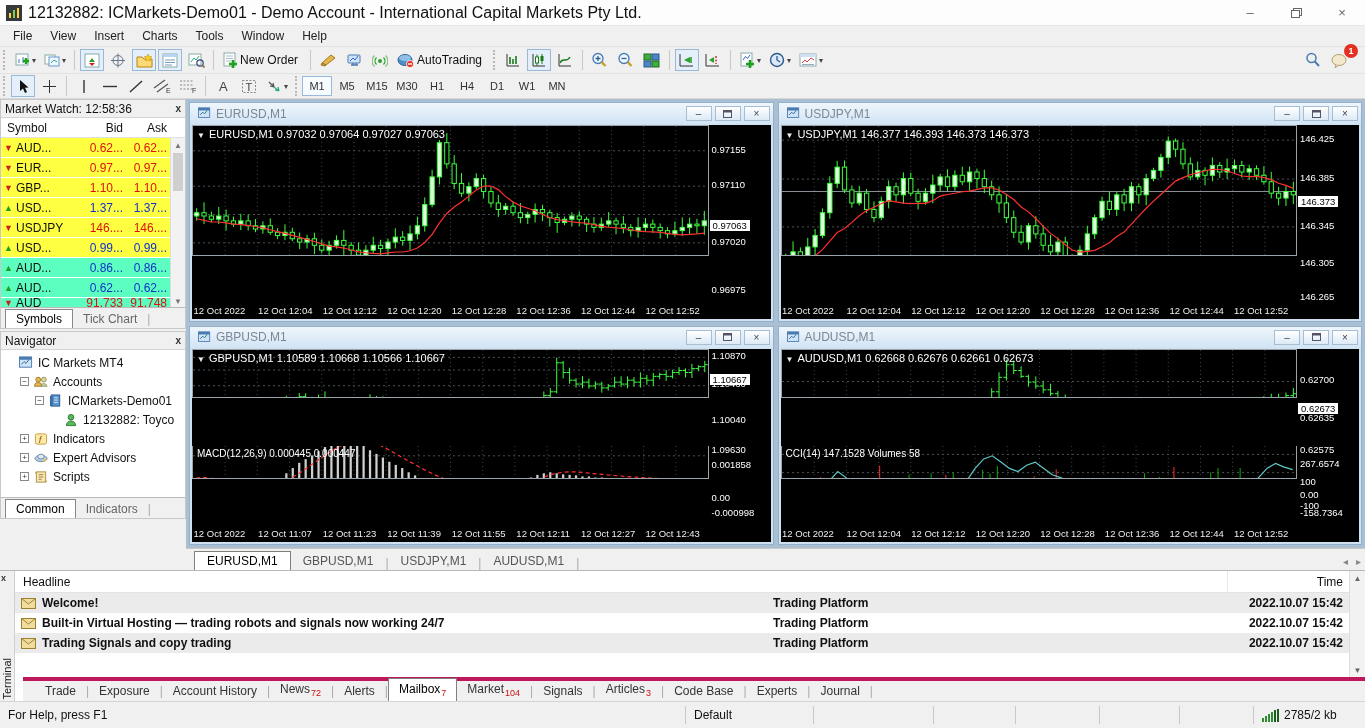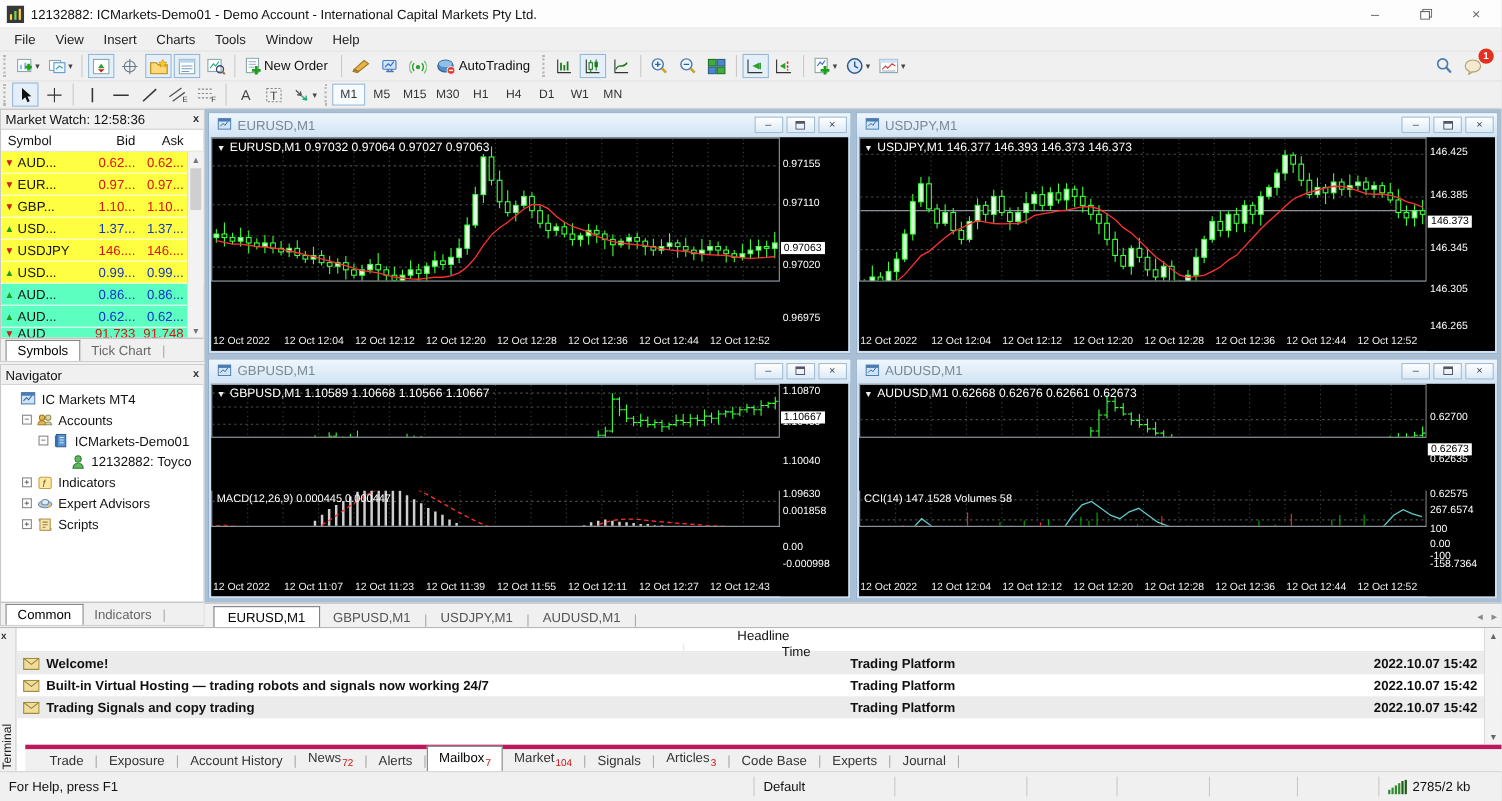--- a/index.html
+++ b/index.html
@@ -1,21 +1,21 @@
 <!DOCTYPE html>
 <html><head>
 <meta charset="utf-8">
 <style>
   * { margin:0; padding:0; box-sizing:border-box; }
   html,body { width:1365px; height:728px; overflow:hidden; font-family:"Liberation Sans","DejaVu Sans",sans-serif; font-size:12px; background:#f0f0f0; }
 
   
   #titlebar { position:absolute; left:0; top:0; width:1365px; height:26px; background:#fdfdfd; border-bottom:1px solid #e6e6e6; display:flex; align-items:center; }
   #titlebar .appicon { width:16px; height:16px; margin:0 6px 0 6px; }
-  #titlebar .title { color:#111; font-size:12px; }
+  #titlebar .title { color:#111; font-size:16px; }
   #titlebar .wincaps { margin-left:auto; display:flex; height:100%; }
   .wincap { width:46px; display:flex; align-items:center; justify-content:center; color:#666; font-size:13px; }
 
   
   #menubar { position:absolute; left:0; top:26px; width:1365px; height:20px; background:#f0f0f0; display:flex; align-items:center; padding-left:4px; }
   .menu-item { padding:2px 9px; color:#222; }
 
   
   .toolbar { position:absolute; left:0; width:1365px; background:#f0f0f0; display:flex; align-items:center; border-top:1px solid #e2e2e2; }
   #toolbar1 { top:46px; height:27px; }
@@ -29,21 +29,21 @@
   .tf-btn { height:20px; min-width:30px; text-align:center; font-size:11px; color:#333; display:flex; align-items:center; justify-content:center; border:1px solid transparent; }
   .tf-btn.active { border:1px solid #9ab8d8; background:#f6fbff; }
   #toolbar1 .spacer { flex:1; }
   .notif-wrap { position:relative; margin-right:14px; }
   .notif-badge { position:absolute; top:-6px; right:-8px; background:#e33022; color:#fff; border-radius:50%; width:14px; height:14px; font-size:9px; display:flex; align-items:center; justify-content:center; font-weight:bold; }
 
   
   #leftcol { position:absolute; left:0; top:99px; width:186px; height:472px; background:#f0f0f0; }
   .panel { position:absolute; left:0; width:186px; background:#fff; border:1px solid #c8c8c8; }
   #mw-panel { top:0; height:230px; }
-  #nav-panel { top:232px; height:238px; }
+  #nav-panel { top:232px; height:188px; }
   .panel-title { height:18px; background:#f0f0f0; border-bottom:1px solid #d4d4d4; display:flex; align-items:center; padding:0 4px; font-size:12px; color:#111; }
   .panel-title .px { margin-left:auto; font-size:10px; color:#333; font-weight:bold; }
   
   #mw-table { position:relative; height:190px; overflow:hidden; }
   .mw-hdr { display:flex; height:20px; border-bottom:1px solid #e0e0e0; align-items:center; font-size:12px; color:#111; padding-right:15px; }
   .mw-hdr .c1 { width:78px; padding-left:6px; }
   .mw-hdr .c2,.mw-hdr .c3 { width:44px; text-align:right; }
   .mw-row { display:flex; height:20px; align-items:center; border-bottom:1px solid #fff; padding-right:15px; }
   .mw-row.bg-yellow { background:#ffff42; }
   .mw-row.bg-cyan { background:#5dffc0; }
@@ -98,21 +98,21 @@
   .ctab.active { background:#fff; border:1px solid #808080; border-bottom:none; color:#000; }
   .ctab-sep { color:#aaa; }
   #charttabs .scrollers { margin-left:auto; margin-right:4px; color:#888; font-size:10px; display:flex; gap:8px; align-items:center; padding-bottom:3px; }
 
   
   #terminal { position:absolute; left:0; top:570px; width:1365px; height:131px; background:#fff; border-top:1px solid #b8b8b8; }
   #term-side { position:absolute; left:0; top:0; width:15px; height:131px; background:#f0f0f0; border-right:1px solid #d0d0d0; }
   #term-side .tx { position:absolute; top:2px; left:1px; font-size:9px; color:#333; font-weight:bold; }
   #term-side .vlabel { position:absolute; bottom:2px; left:1px; writing-mode:vertical-rl; transform:rotate(180deg); font-size:11px; color:#222; }
   #term-table { position:absolute; left:15px; top:0; right:0; height:106px; }
-  .term-hdr { display:flex; height:22px; align-items:center; border-bottom:1px solid #e3e3e3; color:#111;flex-direction:column; }
+  .term-hdr { display:flex; height:22px; align-items:center; border-bottom:1px solid #e3e3e3; color:#111; }
   .term-col-head { border-left:1px solid #e8e8e8; padding-left:8px; height:100%; display:flex; align-items:center; }
   .term-col-head:first-child { border-left:none; }
   .th-headline { flex:1; }
   .th-from { width:462px; }
   .th-time { width:138px; justify-content:flex-end; padding-right:22px; }
   .term-row { display:flex; height:20px; align-items:center; font-weight:bold; color:#111; }
   .term-row:nth-child(odd) { background:#ebebeb; }
   .term-row .rc-headline { flex:1; display:flex; align-items:center; padding-left:6px; }
   .term-row .rc-from { width:462px; padding-left:8px; }
   .term-row .rc-time { width:138px; text-align:right; padding-right:22px; }

